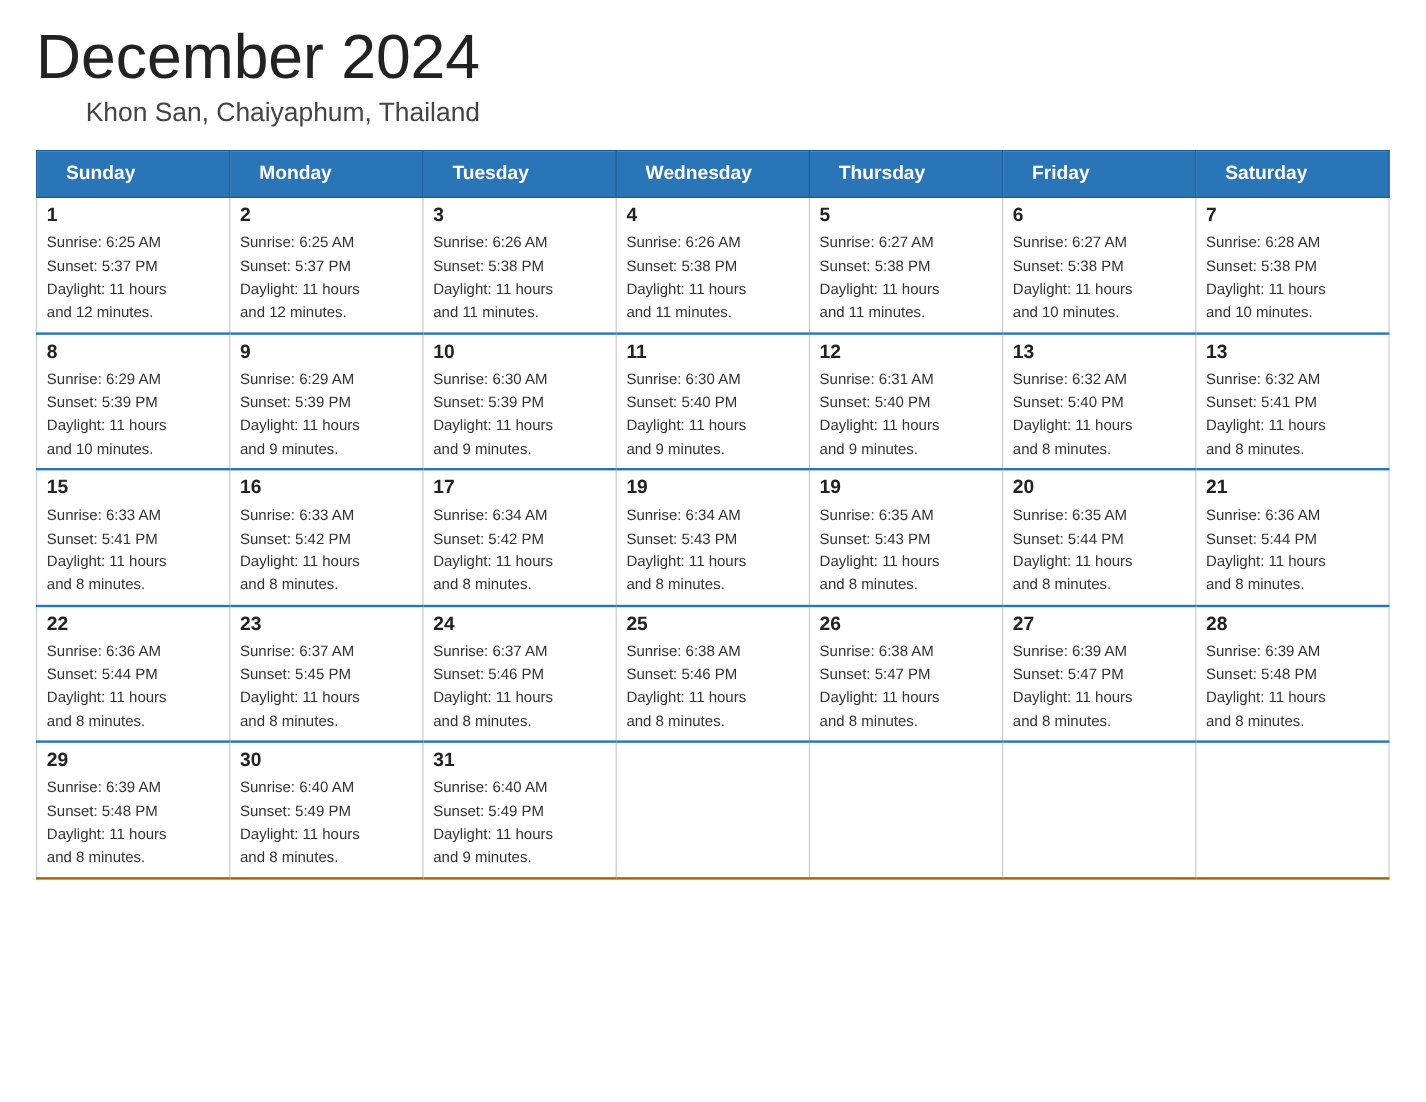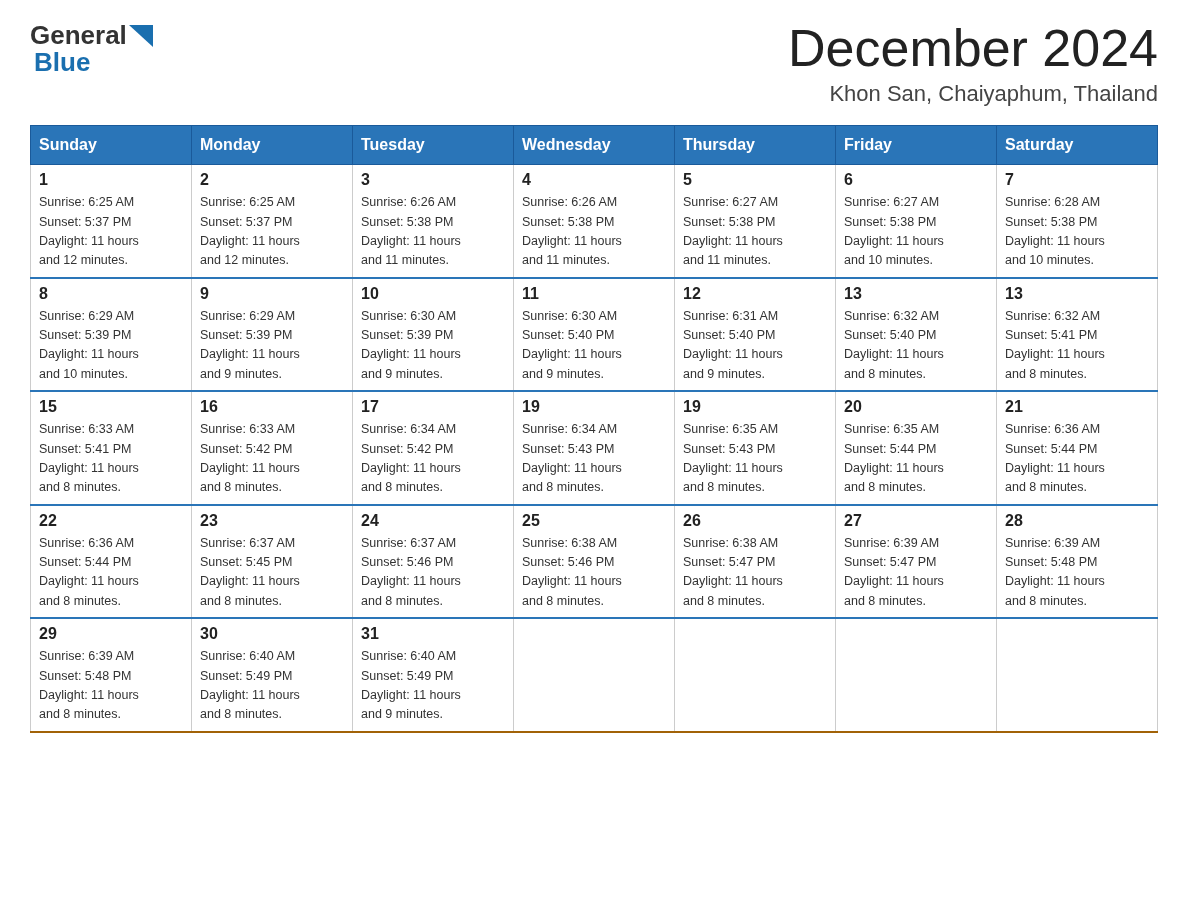--- a/index.html
+++ b/index.html
@@ -39,21 +39,21 @@
     .calendar {
       width: 100%;
       border-collapse: collapse;
       border: 1px solid #999;
     }
     .calendar th {
       background-color: #2a75b8;
       color: #fff;
       font-size: 16px;
       font-weight: bold;
-      padding: 10px 8px;
+      padding: 10px 24px;
       border: 1px solid #1a5a9a;
       text-align: left;
     }
     .calendar td {
       vertical-align: top;
       border: 1px solid #ccc;
       padding: 6px 8px;
       width: calc(100% / 7);
       min-height: 110px;
       height: 110px;
@@ -81,29 +81,20 @@
       border-top: 2px solid #2a75b8 !important;
     }
     .empty-cell {
       background: #fff;
     }
   </style>
 </head>
 <body>
 
 <div class="header">
-  <div class="logo">
-    <div style="display:flex; align-items:center;">
-      <span style="font-size:26px; font-weight:bold; color:#333;">General</span>
-      <svg width="24" height="22" viewBox="0 0 24 22" style="margin-left:2px;">
-        <polygon points="0,0 24,0 24,22" fill="#1a6faf"></polygon>
-      </svg>
-    </div>
-    <div style="font-size:26px; font-weight:bold; color:#1a6faf; margin-top:-4px; padding-left:4px;">Blue</div>
-  </div>
   <div class="title-block">
     <h1>December 2024</h1>
     <h2>Khon San, Chaiyaphum, Thailand</h2>
   </div>
 </div>
 
 <table class="calendar" id="calendar-table">
   <thead>
     <tr id="header-row">
     <th>Sunday</th>

